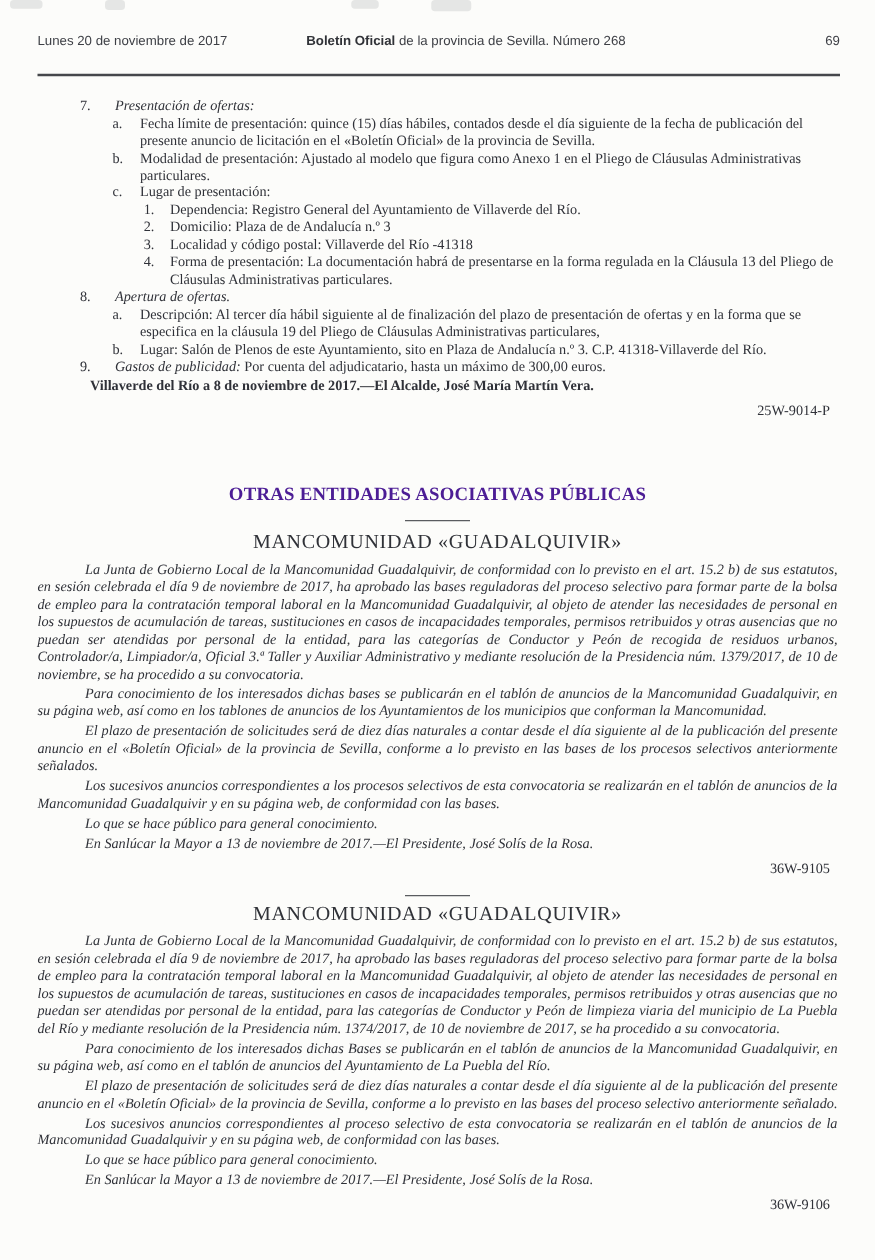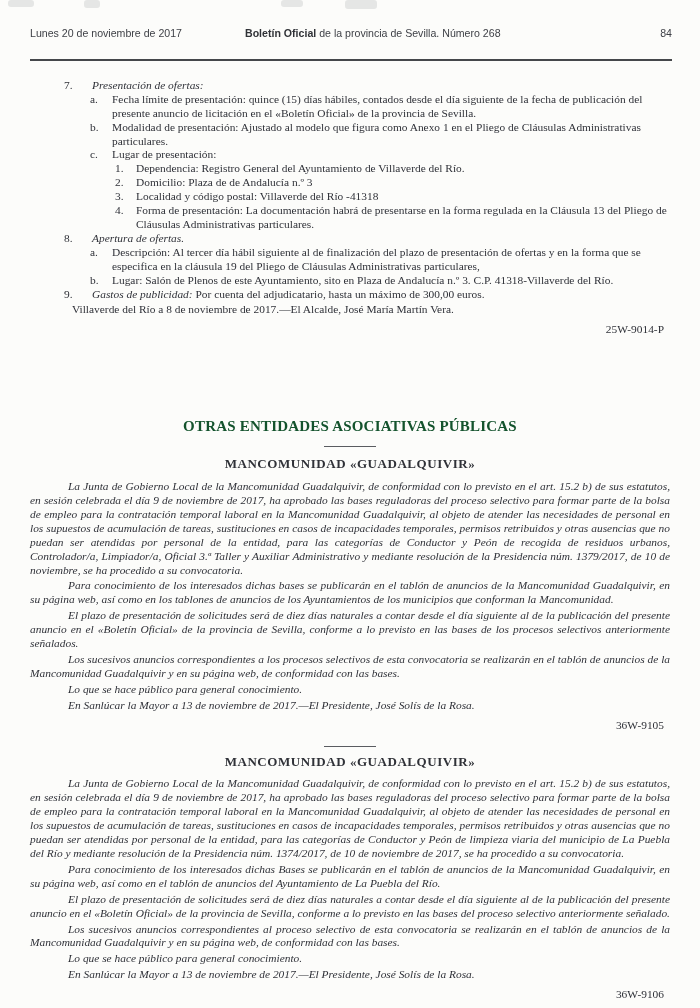--- a/index.html
+++ b/index.html
@@ -43,47 +43,47 @@
   
   .olist { margin-top: 18px; }
   .li { display: grid; }
   .l1 { padding-left: 34px; grid-template-columns: 28px 1fr; }
   .l2 { padding-left: 60px; grid-template-columns: 22px 1fr; }
   .l3 { padding-left: 85px; grid-template-columns: 21px 1fr; }
   .li .mark { white-space: nowrap; }
   .li .body { text-align: left; }
   .li .body i { }
 
-  .closing { margin: 2px 0 0 42px; }
+  .closing { margin: 2px 0 0 42px; font-weight: bold; }
 
   .ref {
     text-align: right;
     margin-top: 6px;
     padding-right: 6px;
   }
 
   .section-title {
-    margin-top: 80px;
+    margin-top: 50px;
     text-align: center;
     font-size: 15px;
     line-height: 18px;
     font-weight: 700;
     letter-spacing: .2px;
-    color: #14532d;
+    color: #4c1d95;
   }
   .rule-short {
     width: 52px;
     margin: 11px auto 0 auto;
     border-top: 1.6px solid #5a5c60;
   }
   .subheading {
     margin-top: 10px;
     text-align: center;
-    font-size: 13px;
-    font-weight: 700;
+    font-size: 16px;
+    font-weight: 400;
     letter-spacing: .55px;
     color: #303238;
   }
   .para {
     margin-top: 2px;
     text-align: justify;
     text-indent: 38px;
     font-style: italic;
   }
   .para.first { margin-top: 9px; }
@@ -96,21 +96,21 @@
 <div class="page">
 
   <div class="smudge s1"></div>
   <div class="smudge s2"></div>
   <div class="smudge s3"></div>
   <div class="smudge s4"></div>
 
   <div class="header">
     <span class="h-date">Lunes 20 de noviembre de 2017</span>
     <span class="h-center"><b>Boletín Oficial</b><span> de la provincia de Sevilla. Número 268</span></span>
-    <span class="h-page">84</span>
+    <span class="h-page">69</span>
   </div>
 
   <div class="content">
 
     <div class="olist">
 
       <div class="li l1">
         <span class="mark">7.</span>
         <span class="body"><i>Presentación de ofertas:</i></span>
       </div>

